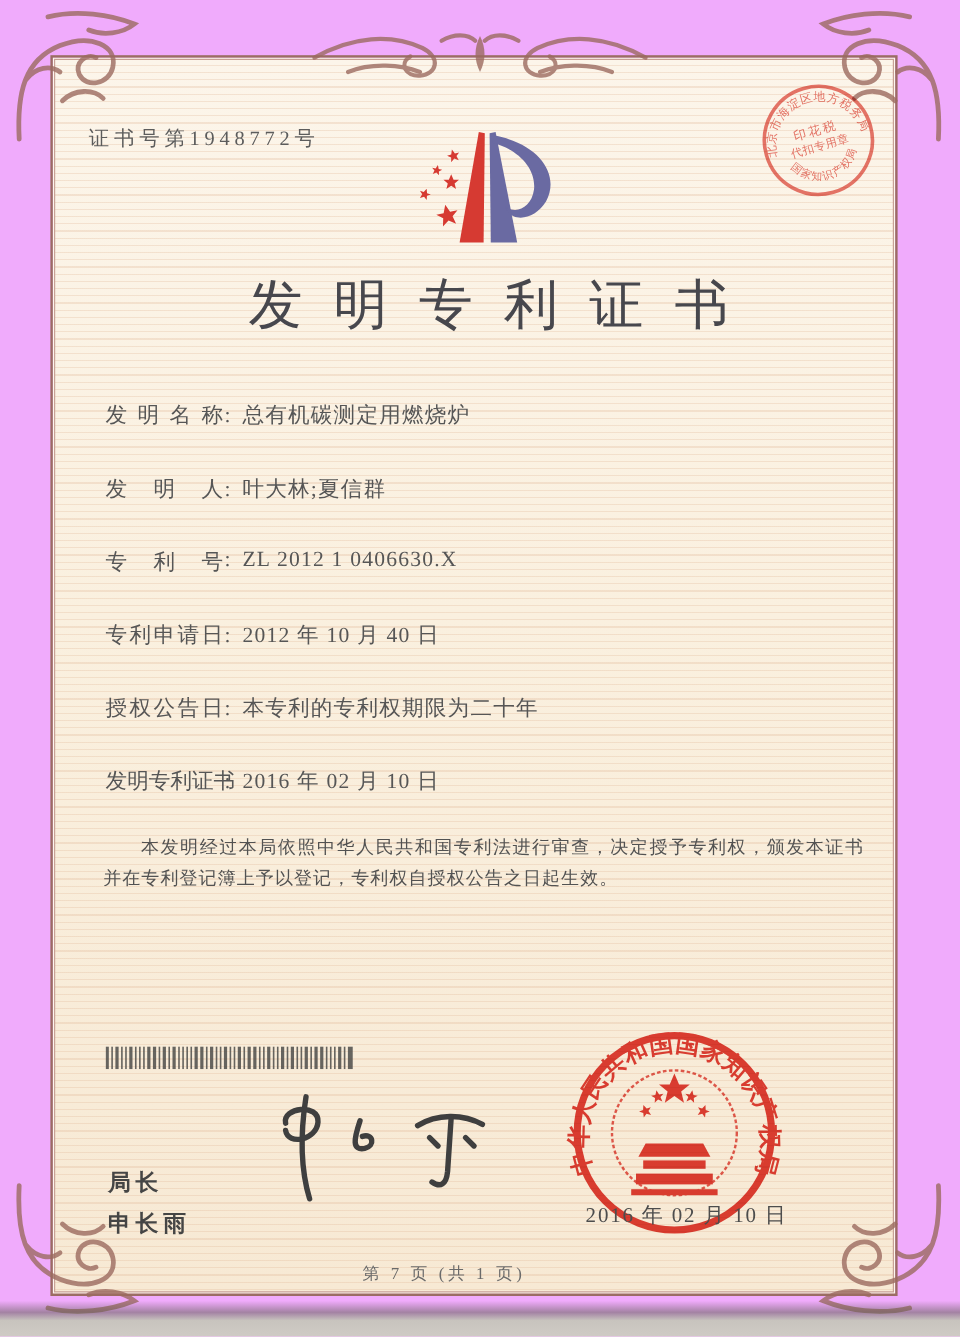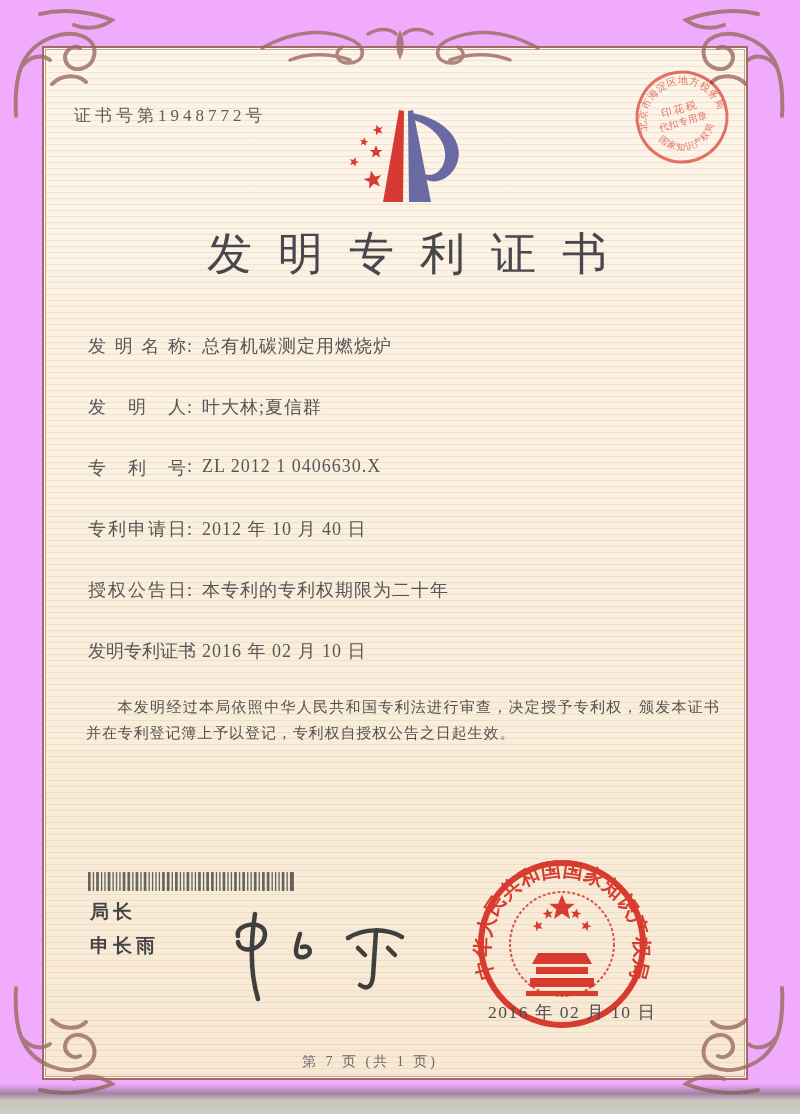--- a/index.html
+++ b/index.html
@@ -32,21 +32,21 @@
   .field-row{height:26px;margin-bottom:35px;font-size:18px;color:#565656;white-space:nowrap;}
   .f-label{display:inline-block;width:98px;text-align:justify;text-align-last:justify;vertical-align:top;}
   .f-colon{margin:0 10px 0 1px;}
   .f-value{letter-spacing:1px;}
 
   .body-text{position:absolute;left:86px;top:671px;width:634px;color:#525252;margin-top:24px;}
   .body-text p{margin:0 0 3px 0;font-size:15px;line-height:25.5px;text-indent:2.1em;letter-spacing:0.9px;text-align:justify;}
 
   .barcode{position:absolute;left:88px;top:872px;width:208px;height:19px;opacity:.82;}
 
-  .director{position:absolute;left:90px;top:896px;font-family:Liberation Mono, monospace;color:#454545;}
+  .director{position:absolute;left:90px;top:970px;font-family:Liberation Sans, sans-serif;color:#454545;}
   .director div{font-size:19px;letter-spacing:4px;font-weight:600;line-height:34px;}
 
   .signature{position:absolute;left:200px;top:906px;width:210px;height:100px;}
 
   .seal{position:absolute;left:460px;top:842px;width:204px;height:204px;mix-blend-mode:multiply;opacity:.92;}
   .seal-date{position:absolute;left:488px;top:1000px;font-size:17.5px;letter-spacing:1.5px;color:#4d4d4d;white-space:nowrap;}
 
   .tax-stamp{position:absolute;left:630px;top:65px;width:104px;height:104px;mix-blend-mode:multiply;opacity:.9;}
 
   .footer{position:absolute;left:0;top:1053px;width:740px;text-align:center;font-size:14px;letter-spacing:3px;color:#6a6a6a;}

